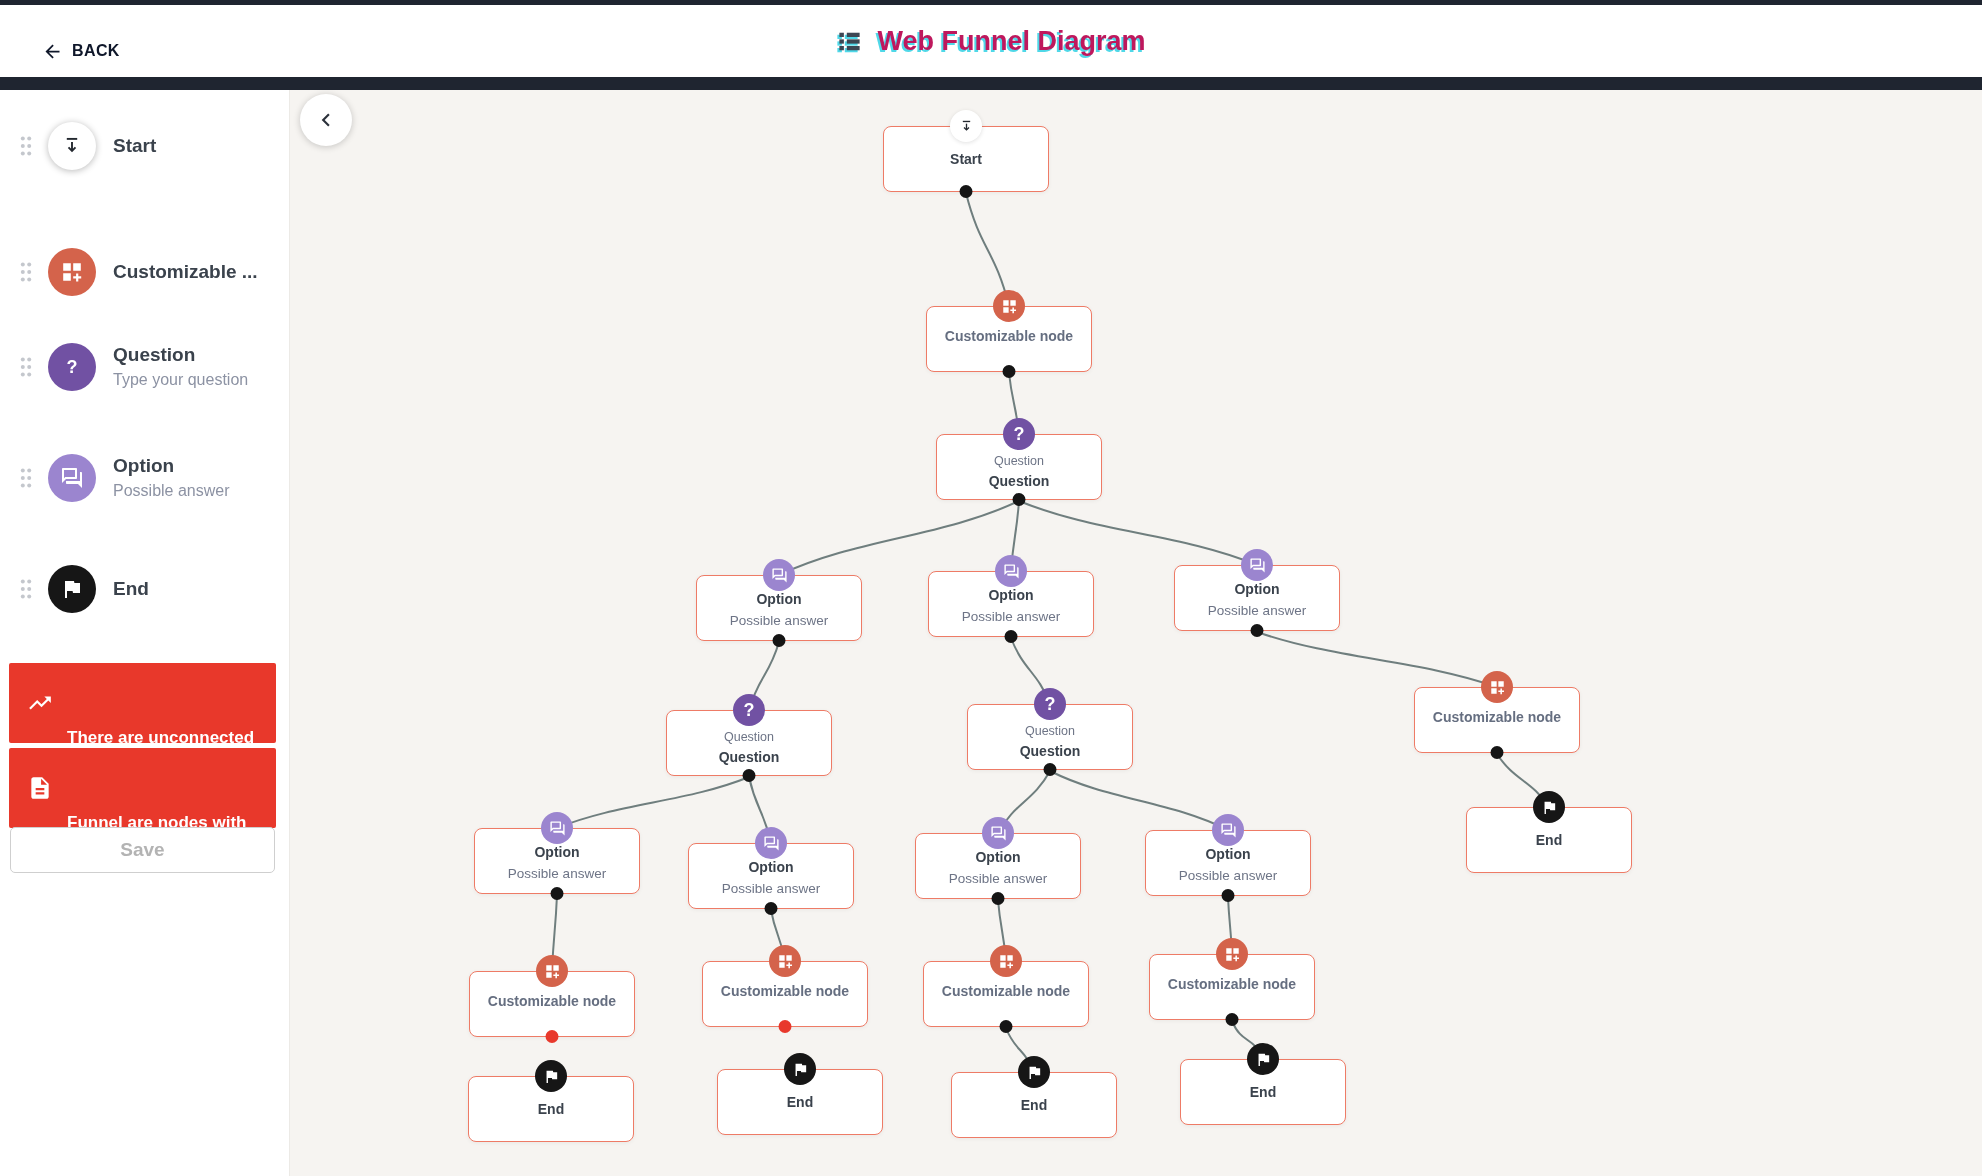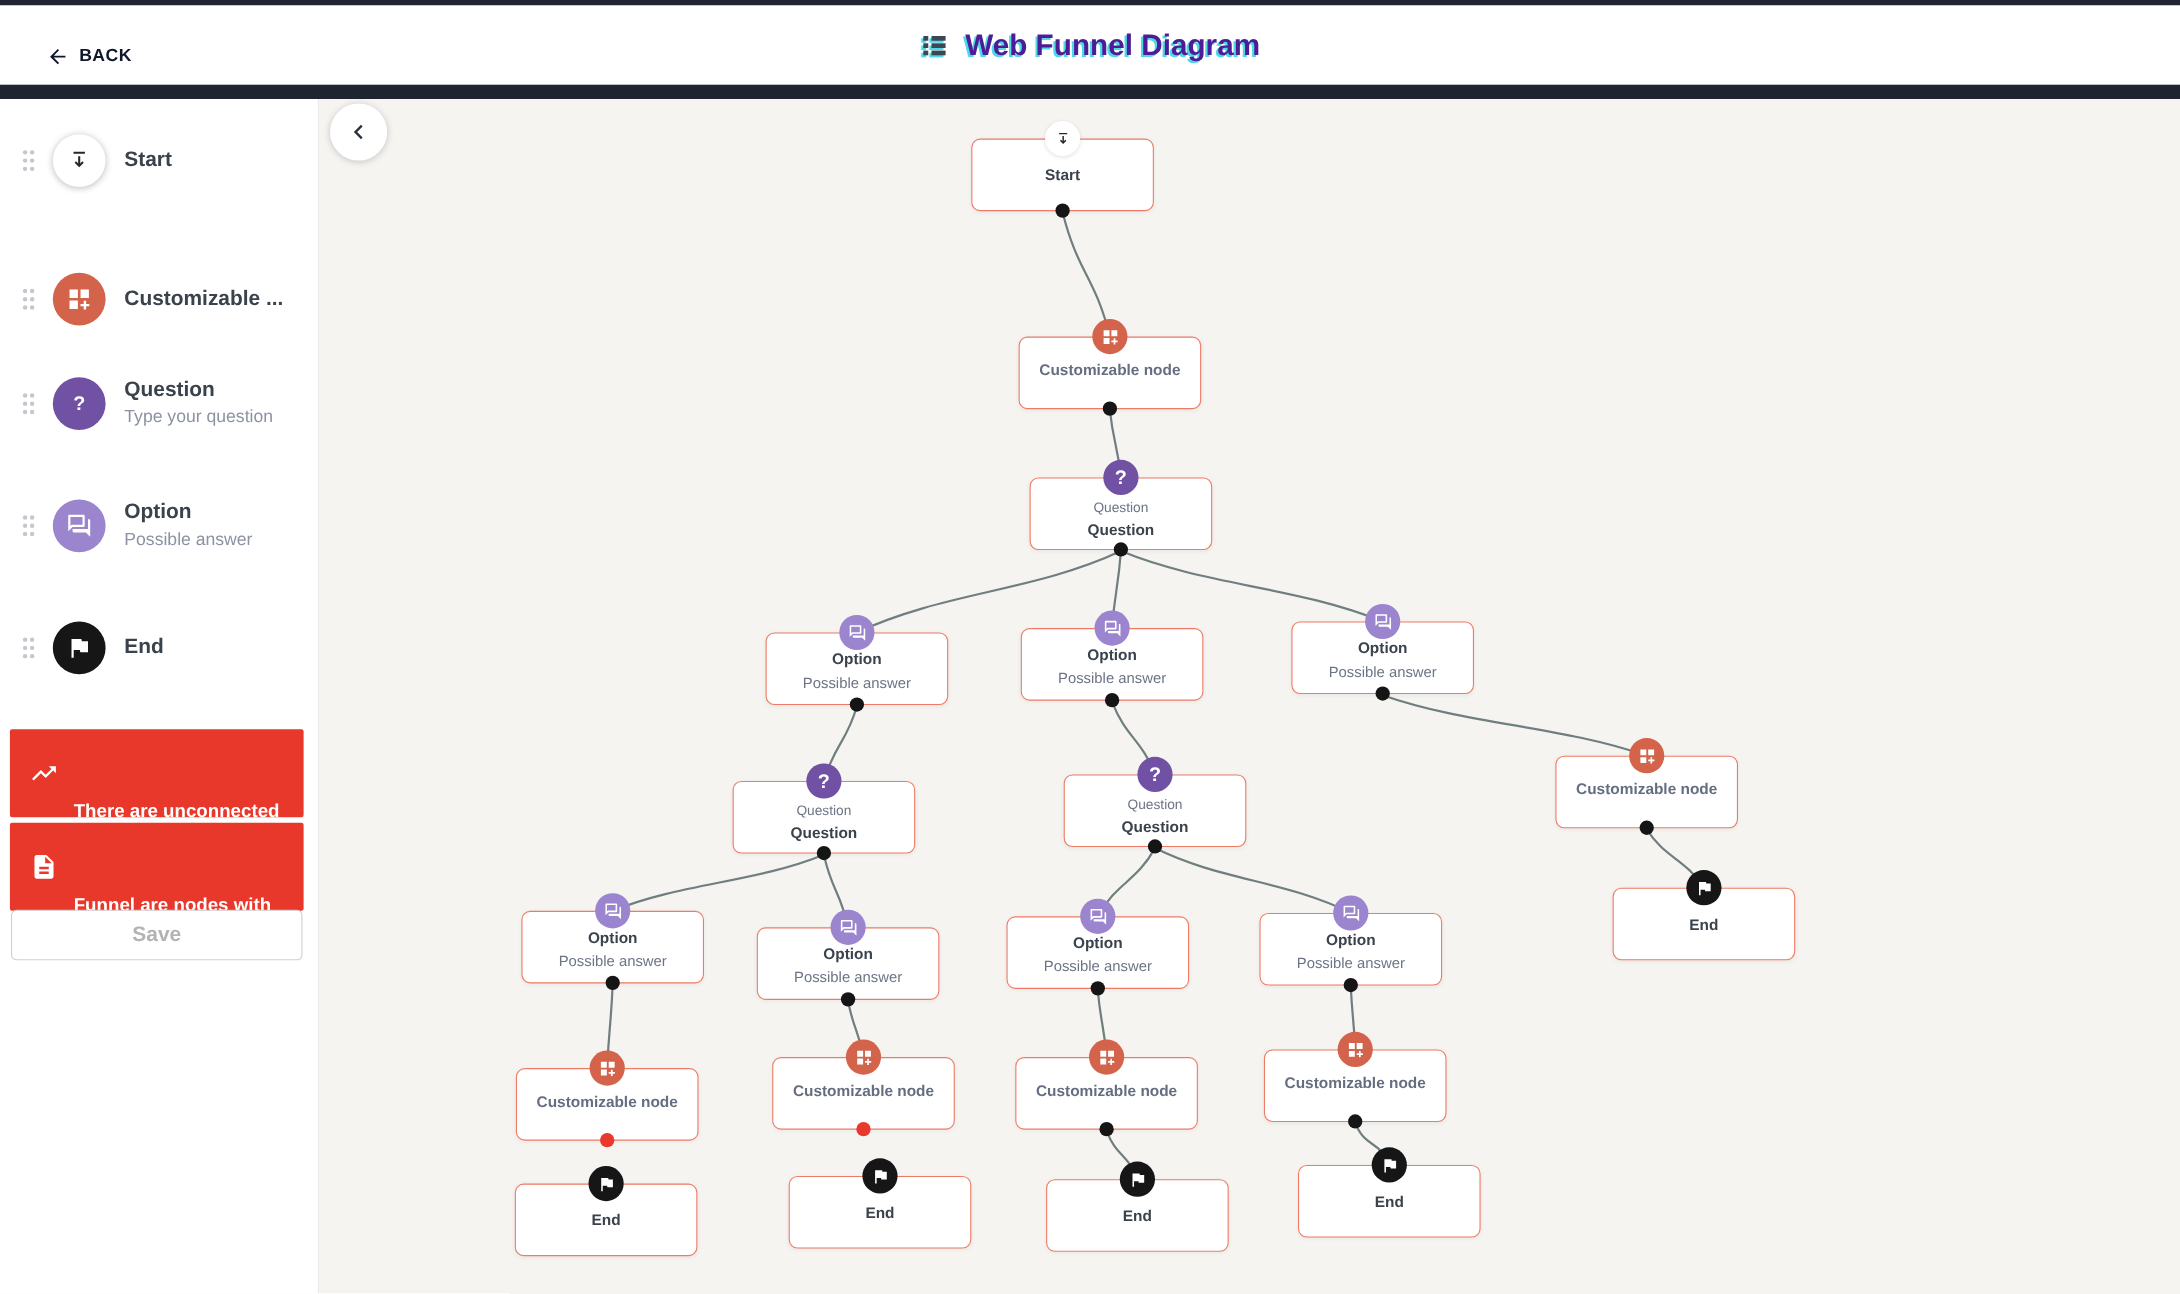--- a/index.html
+++ b/index.html
@@ -7,21 +7,21 @@
   .page{position:relative;width:1982px;height:1176px;overflow:hidden;background:#fff;}
 
   
   .top-strip{position:absolute;top:0;left:0;width:100%;height:5px;background:#1f2530;z-index:50;}
   .header{position:absolute;top:5px;left:0;width:100%;height:72px;background:#fff;z-index:50;}
   .back-btn{position:absolute;left:42px;top:0;height:92px;display:flex;align-items:center;gap:9px;cursor:pointer;color:#0f172a;}
   .back-btn .lbl{font-size:16px;font-weight:bold;letter-spacing:.4px;}
   .back-btn svg{display:block;}
   .title-group{position:absolute;left:0;top:0;width:100%;height:72px;display:flex;align-items:center;justify-content:center;gap:14px;pointer-events:none;}
   .title-icon{color:#3d4754;filter:drop-shadow(-2px 2px 0 #4fd8e8);}
-  .page-title{font-size:27px;font-weight:600;color:#4c1d95;text-shadow:-2px 2px 0 #4fd8e8;text-align:right;}
+  .page-title{font-size:27px;font-weight:600;color:#be185d;text-shadow:-2px 2px 0 #4fd8e8;text-align:right;}
   .mid-strip{position:absolute;top:77px;left:0;width:100%;height:13px;background:#1f2530;z-index:50;}
 
   
   .sidebar{position:absolute;top:90px;left:0;width:290px;height:1086px;background:#fff;z-index:40;border-right:1px solid #eceae6;box-sizing:border-box;}
   .p-item{position:absolute;left:19px;right:10px;height:64px;display:flex;align-items:center;cursor:grab;}
   .drag-handle{width:14px;margin-right:15px;flex:0 0 auto;display:flex;}
   .p-circle{width:48px;height:48px;border-radius:50%;flex:0 0 auto;display:flex;align-items:center;justify-content:center;margin-right:17px;}
   .p-circle.shadowed{box-shadow:0 1px 7px rgba(0,0,0,.28);}
   .p-text{display:flex;flex-direction:column;}
   .p-label{font-size:19px;font-weight:bold;color:#3a424c;line-height:1.25;}

